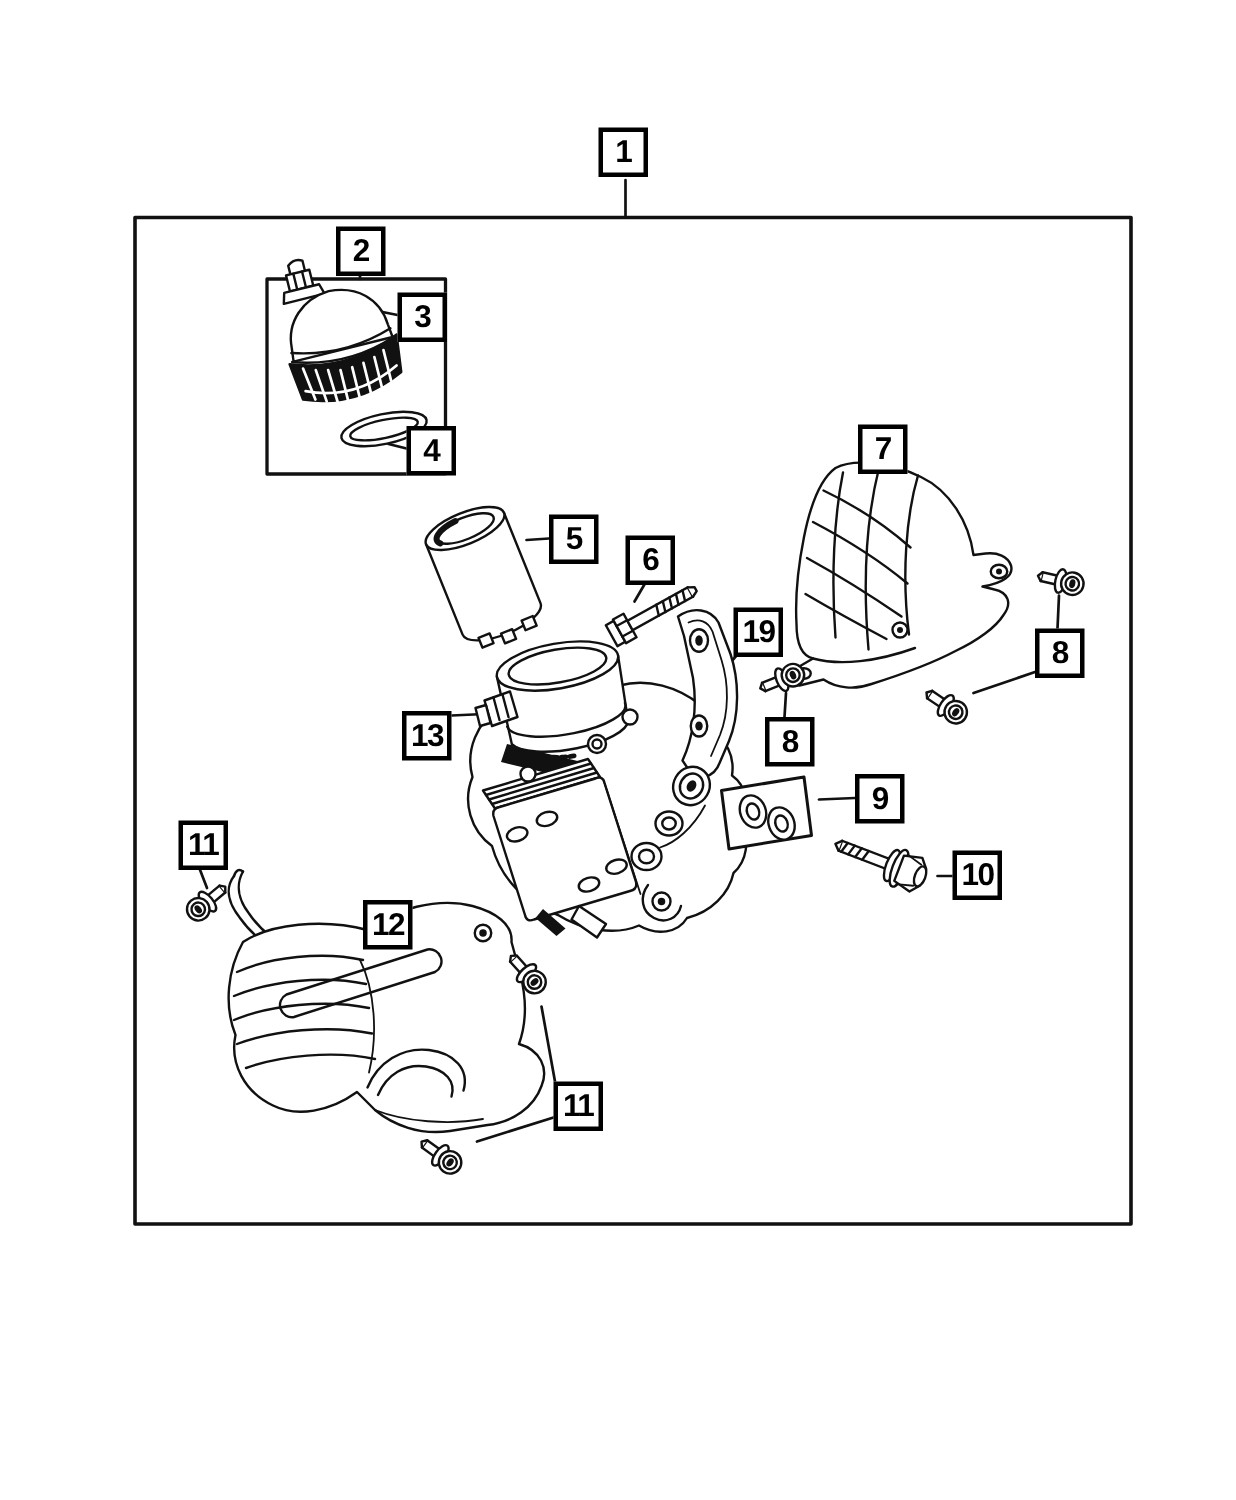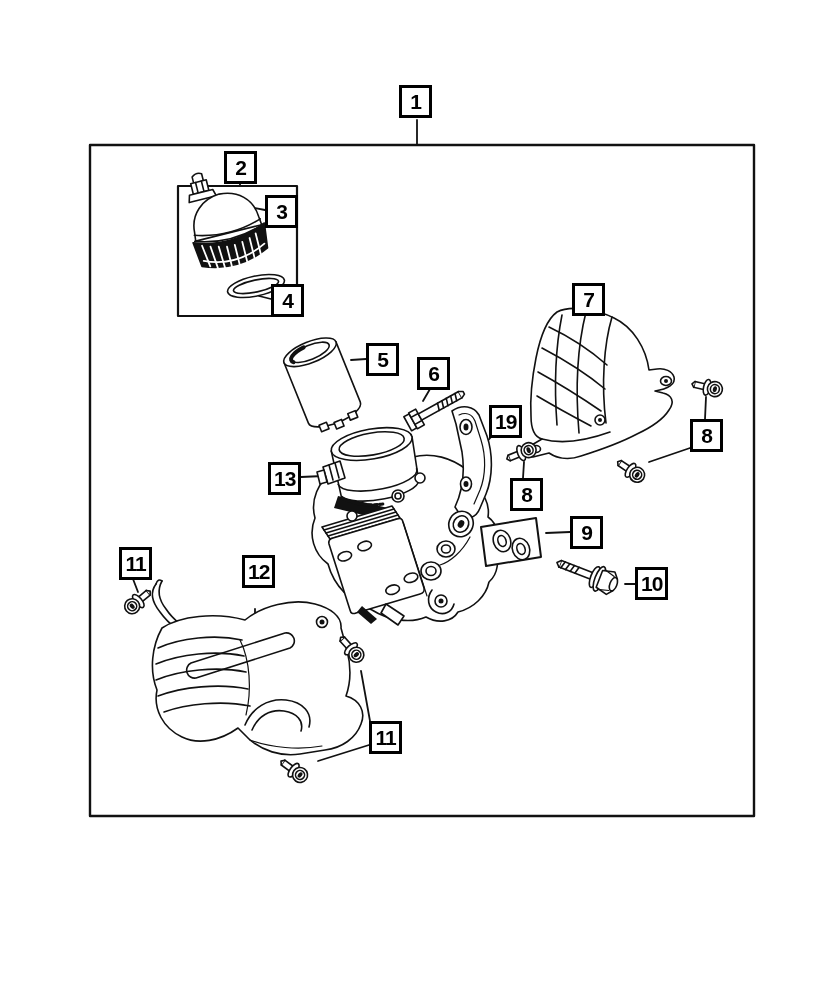--- a/index.html
+++ b/index.html
@@ -261,20 +261,20 @@
 <div class="callout" style="left:399px;top:85px">1</div>
 <div class="callout" style="left:224px;top:151px">2</div>
 <div class="callout" style="left:265px;top:195px">3</div>
 <div class="callout" style="left:271px;top:284px">4</div>
 <div class="callout" style="left:366px;top:343px">5</div>
 <div class="callout" style="left:417px;top:357px">6</div>
 <div class="callout" style="left:572px;top:283px">7</div>
 <div class="callout" style="left:690px;top:419px">8</div>
 <div class="callout" style="left:489px;top:405px">19</div>
 <div class="callout" style="left:510px;top:478px">8</div>
-<div class="callout" style="left:268px;top:462px">13</div>
+<div class="callout" style="left:268px;top:474px">13</div>
 <div class="callout" style="left:570px;top:516px">9</div>
 <div class="callout" style="left:635px;top:567px">10</div>
 <div class="callout" style="left:119px;top:547px">11</div>
-<div class="callout" style="left:242px;top:555px">12</div>
+<div class="callout" style="left:242px;top:600px">12</div>
 <div class="callout" style="left:369px;top:721px">11</div>
 
 </div>
 
 </body></html>

